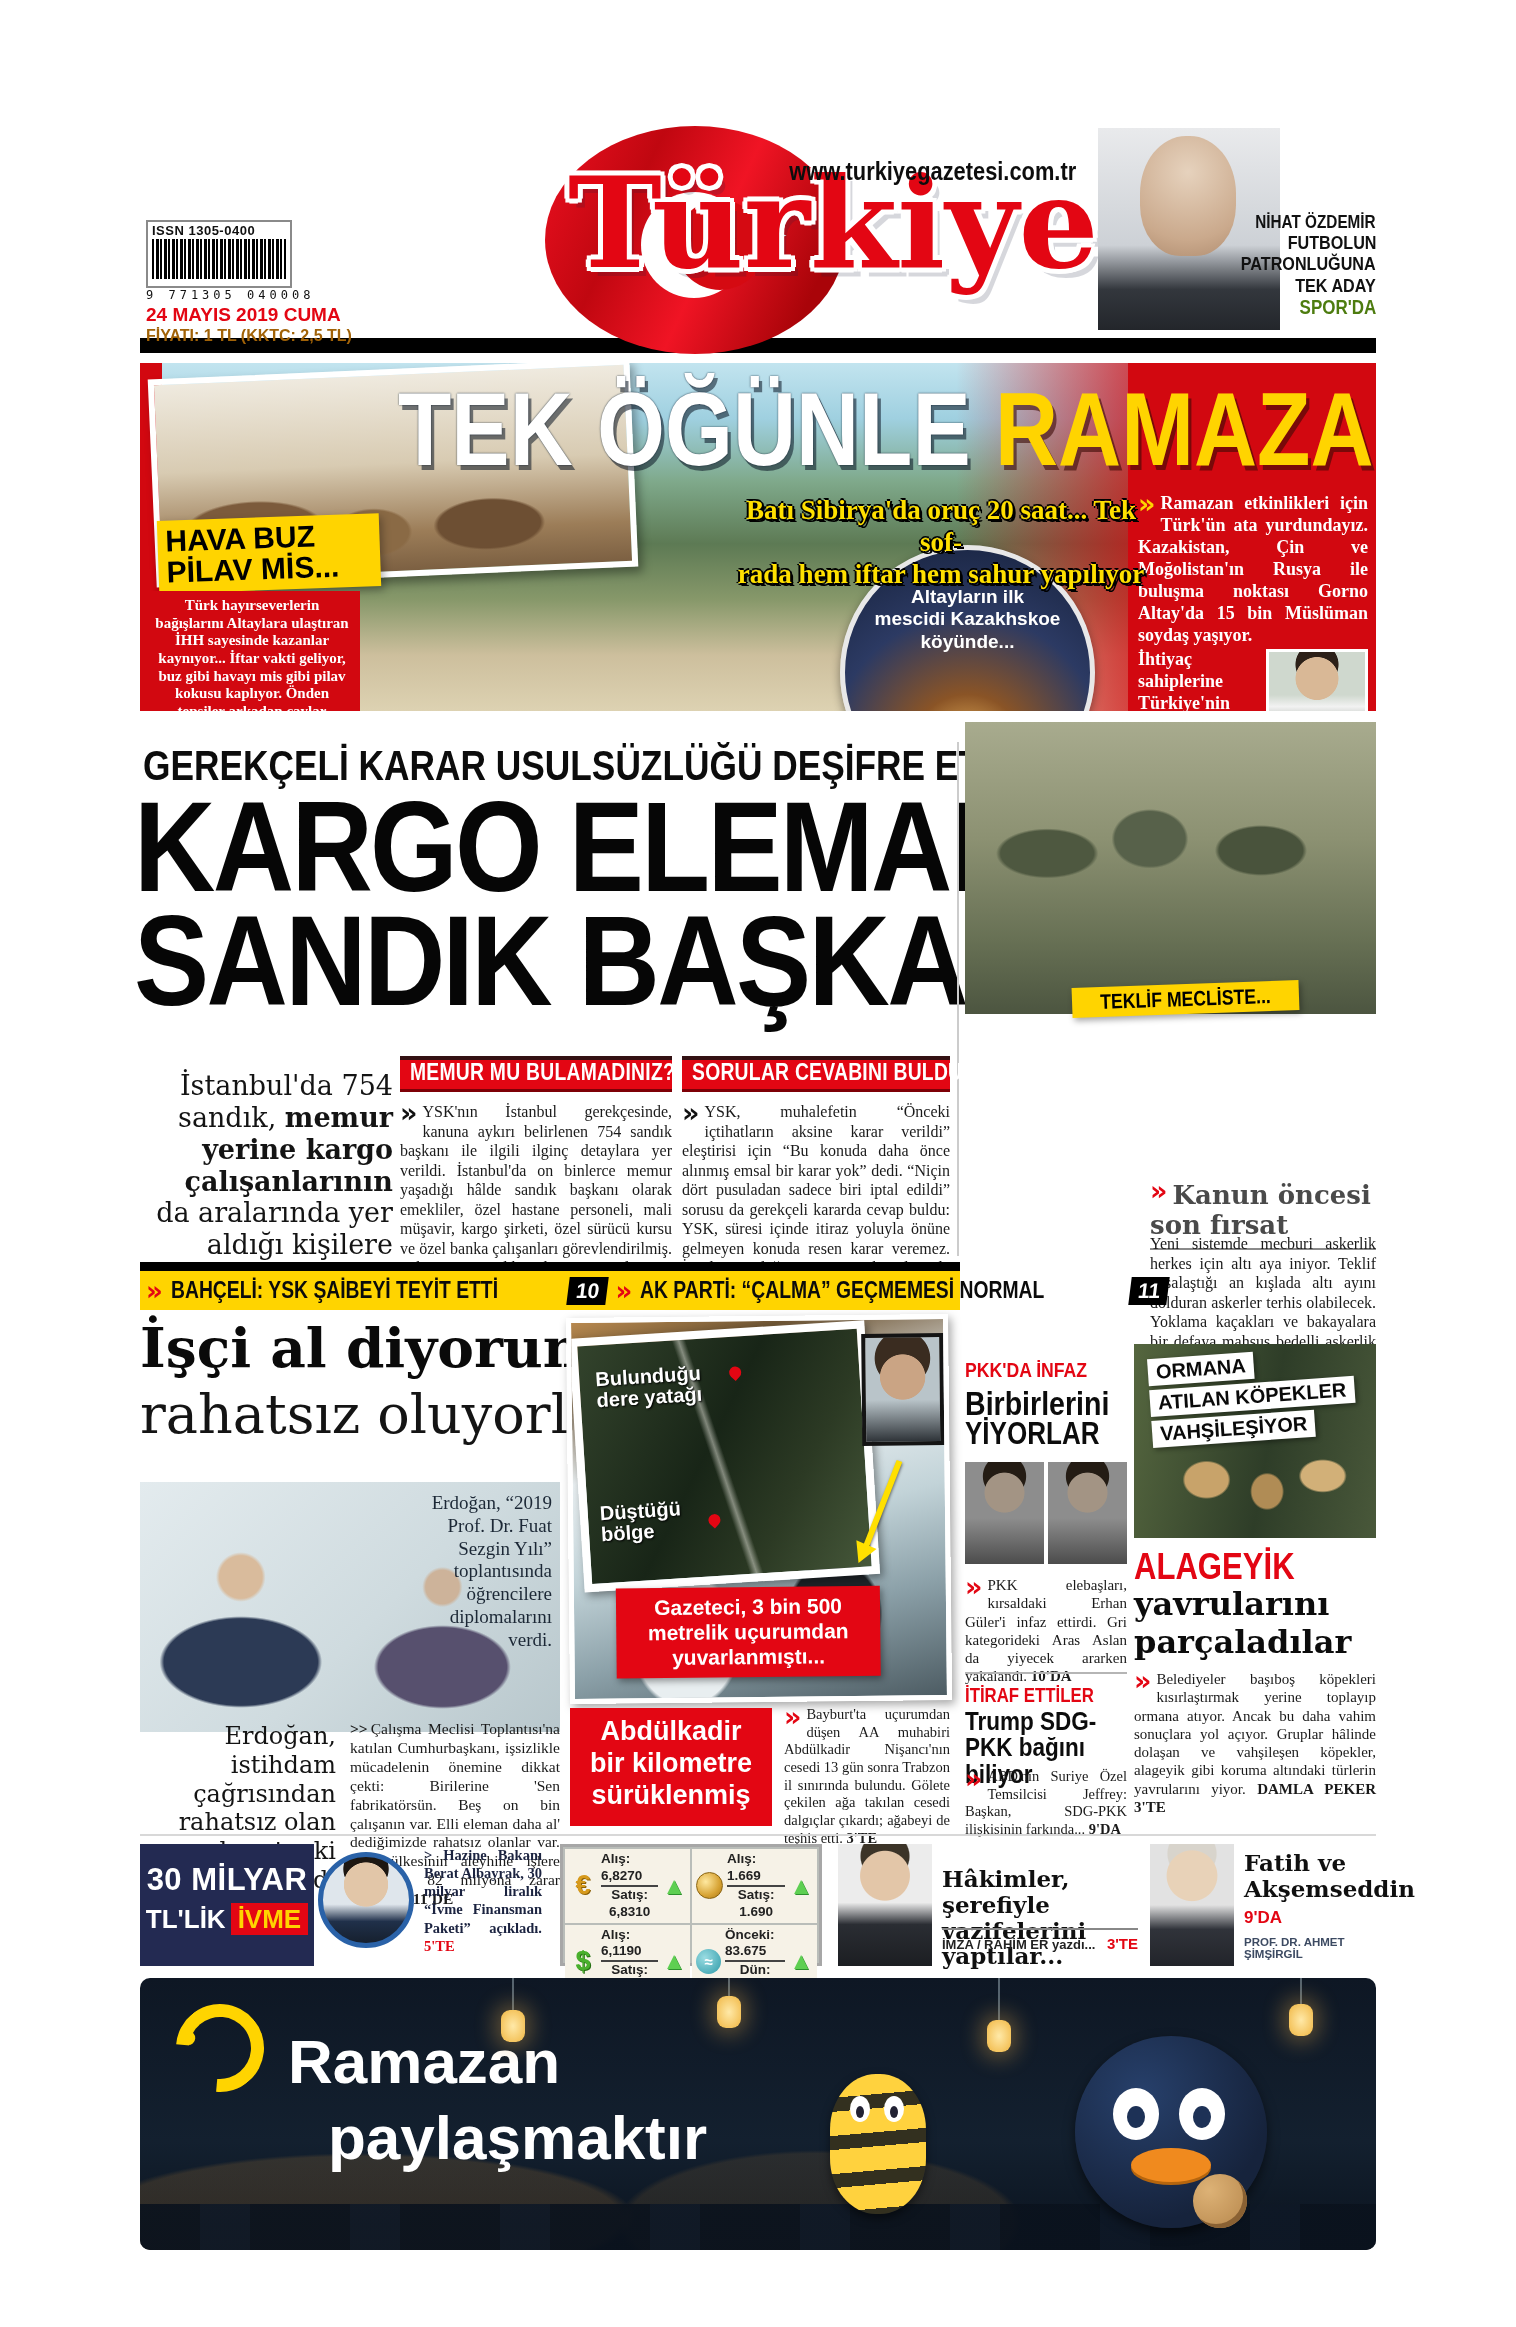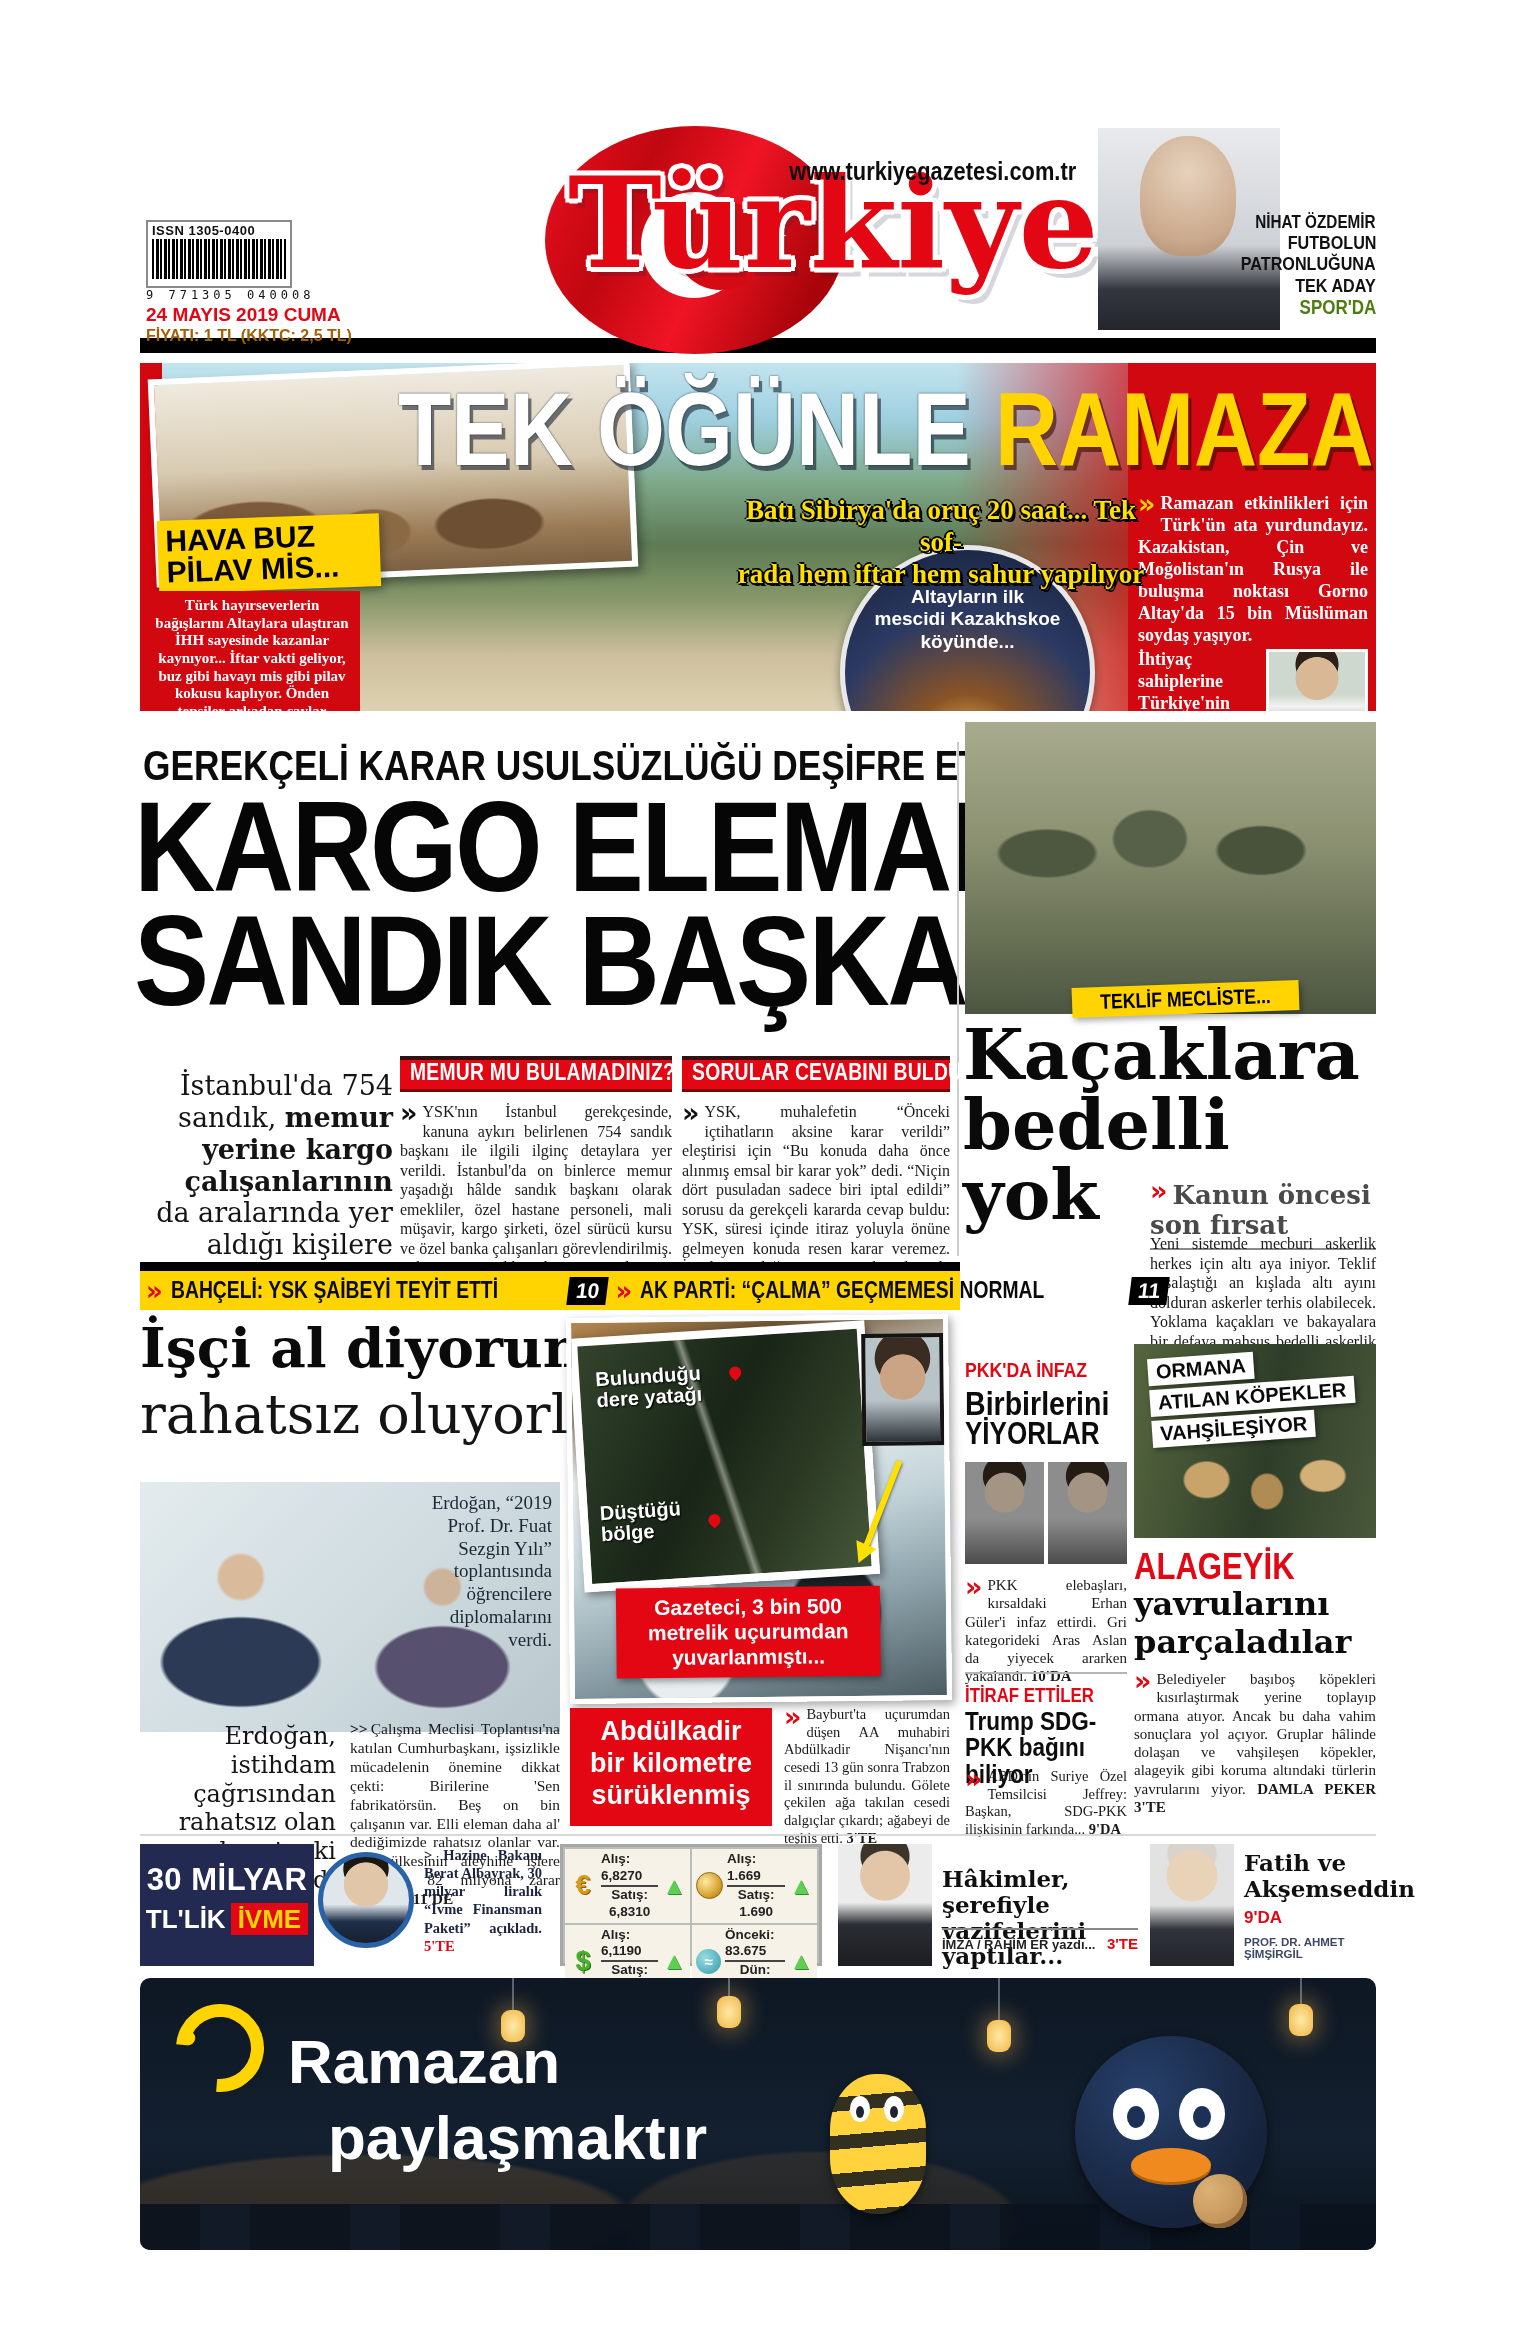--- a/index.html
+++ b/index.html
@@ -324,24 +324,20 @@
   </div>
   <div class="abs redbar rb2">
       <b><span class="cond">SORULAR CEVABINI BULDU</span></b>
     </div>
   <div class="abs bodytxt bt2">
     <span class="mk blk">»</span><span>YSK, muhalefetin “Önceki içtihatların aksine karar verildi” eleştirisi için “Bu konuda daha önce alınmış emsal bir karar yok” dedi. “Niçin dört pusuladan sadece biri iptal edildi” sorusu da gerekçeli kararda cevap buldu: YSK, süresi içinde itiraz yoluyla önüne gelmeyen konuda resen karar veremez. İnceleme, olağanüstü itiraz konuları ile sınırlı olarak yapılmıştır.</span> <b class="pg">10'DA</b>
   </div>
 
   <div class="abs soldiers"></div>
   <div class="abs teklif"><b><span class="condC">TEKLİF MECLİSTE...</span></b></div>
-  <div class="abs kacak">
-    <div>Kaçaklara</div>
-    <div>bedelli yok</div>
-  </div>
   <div class="abs msubh">
     <span class="mk red">»</span><span>Kanun öncesi son fırsat</span>
   </div>
   <div class="abs bodytxt msubb">
     <span>Yeni sistemde mecburi askerlik herkes için altı aya iniyor. Teklif yasalaştığı an kışlada altı ayını dolduran askerler terhis olabilecek. Yoklama kaçakları ve bakayalara bir defaya mahsus bedelli askerlik fırsatı verilecek. Sistem devreye girdiğinde kaçaklar ve bakayalar bedelli yapamayacak.</span> <b class="pg">11'DE</b>
   </div>
 
   <div class="abs ybar">
     <span class="chev">»</span>
     <span class="t"><span class="cond">BAHÇELİ: YSK ŞAİBEYİ TEYİT ETTİ</span></span>

